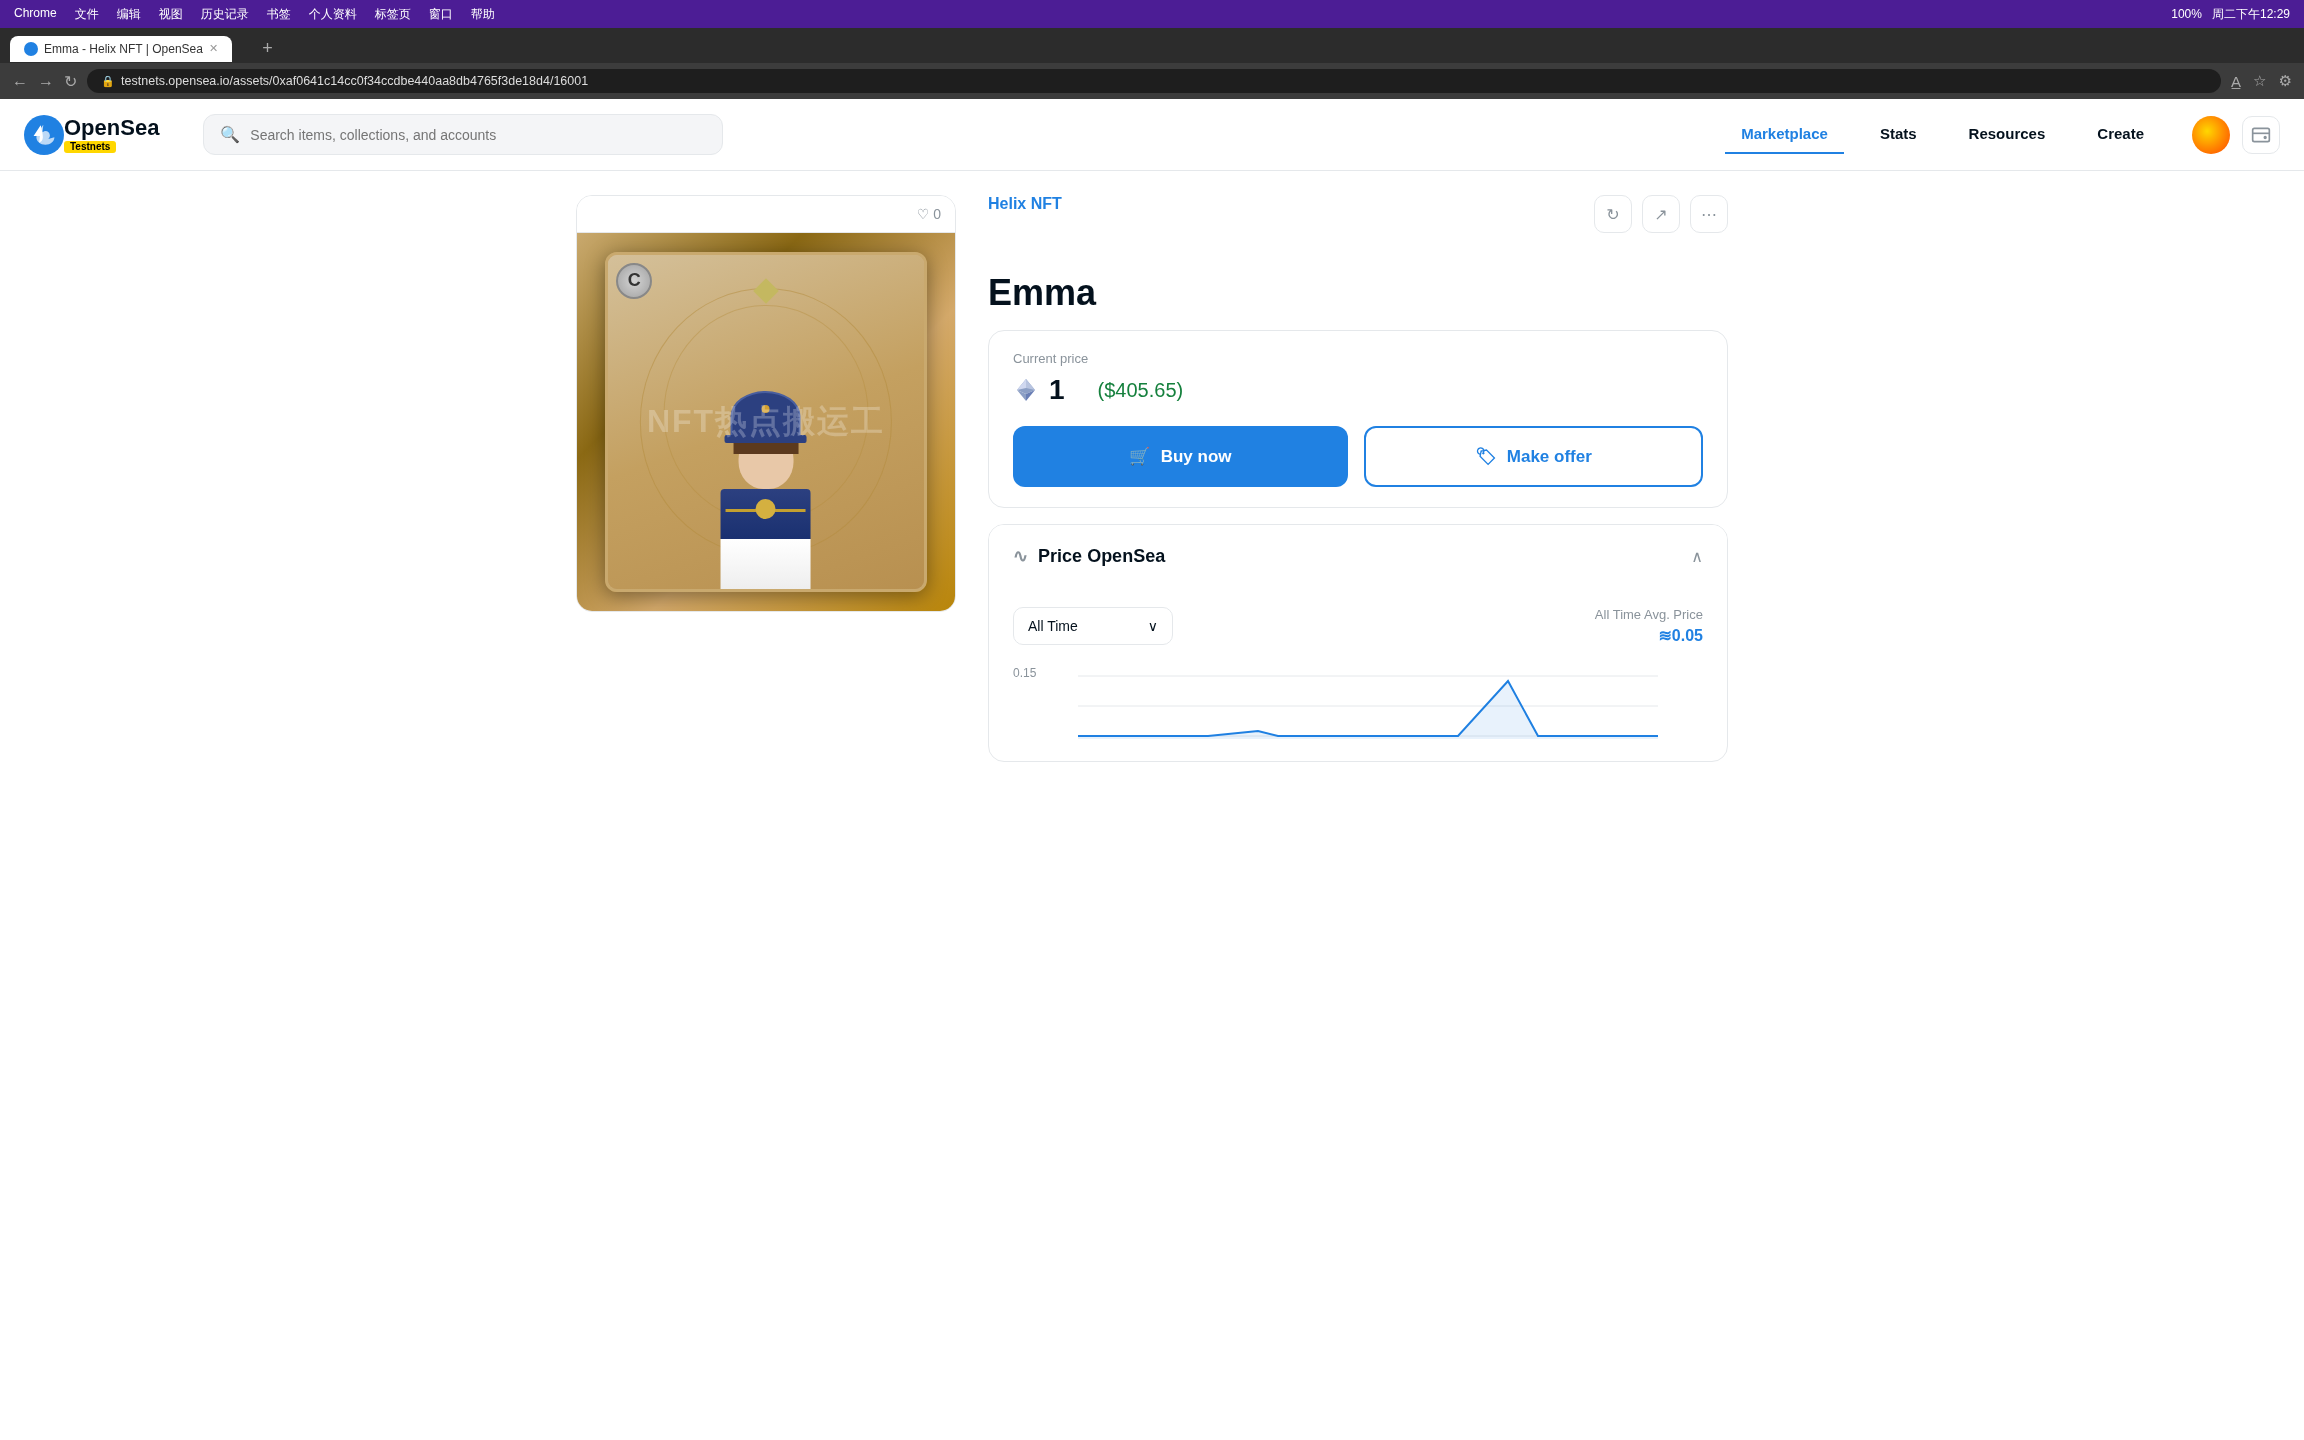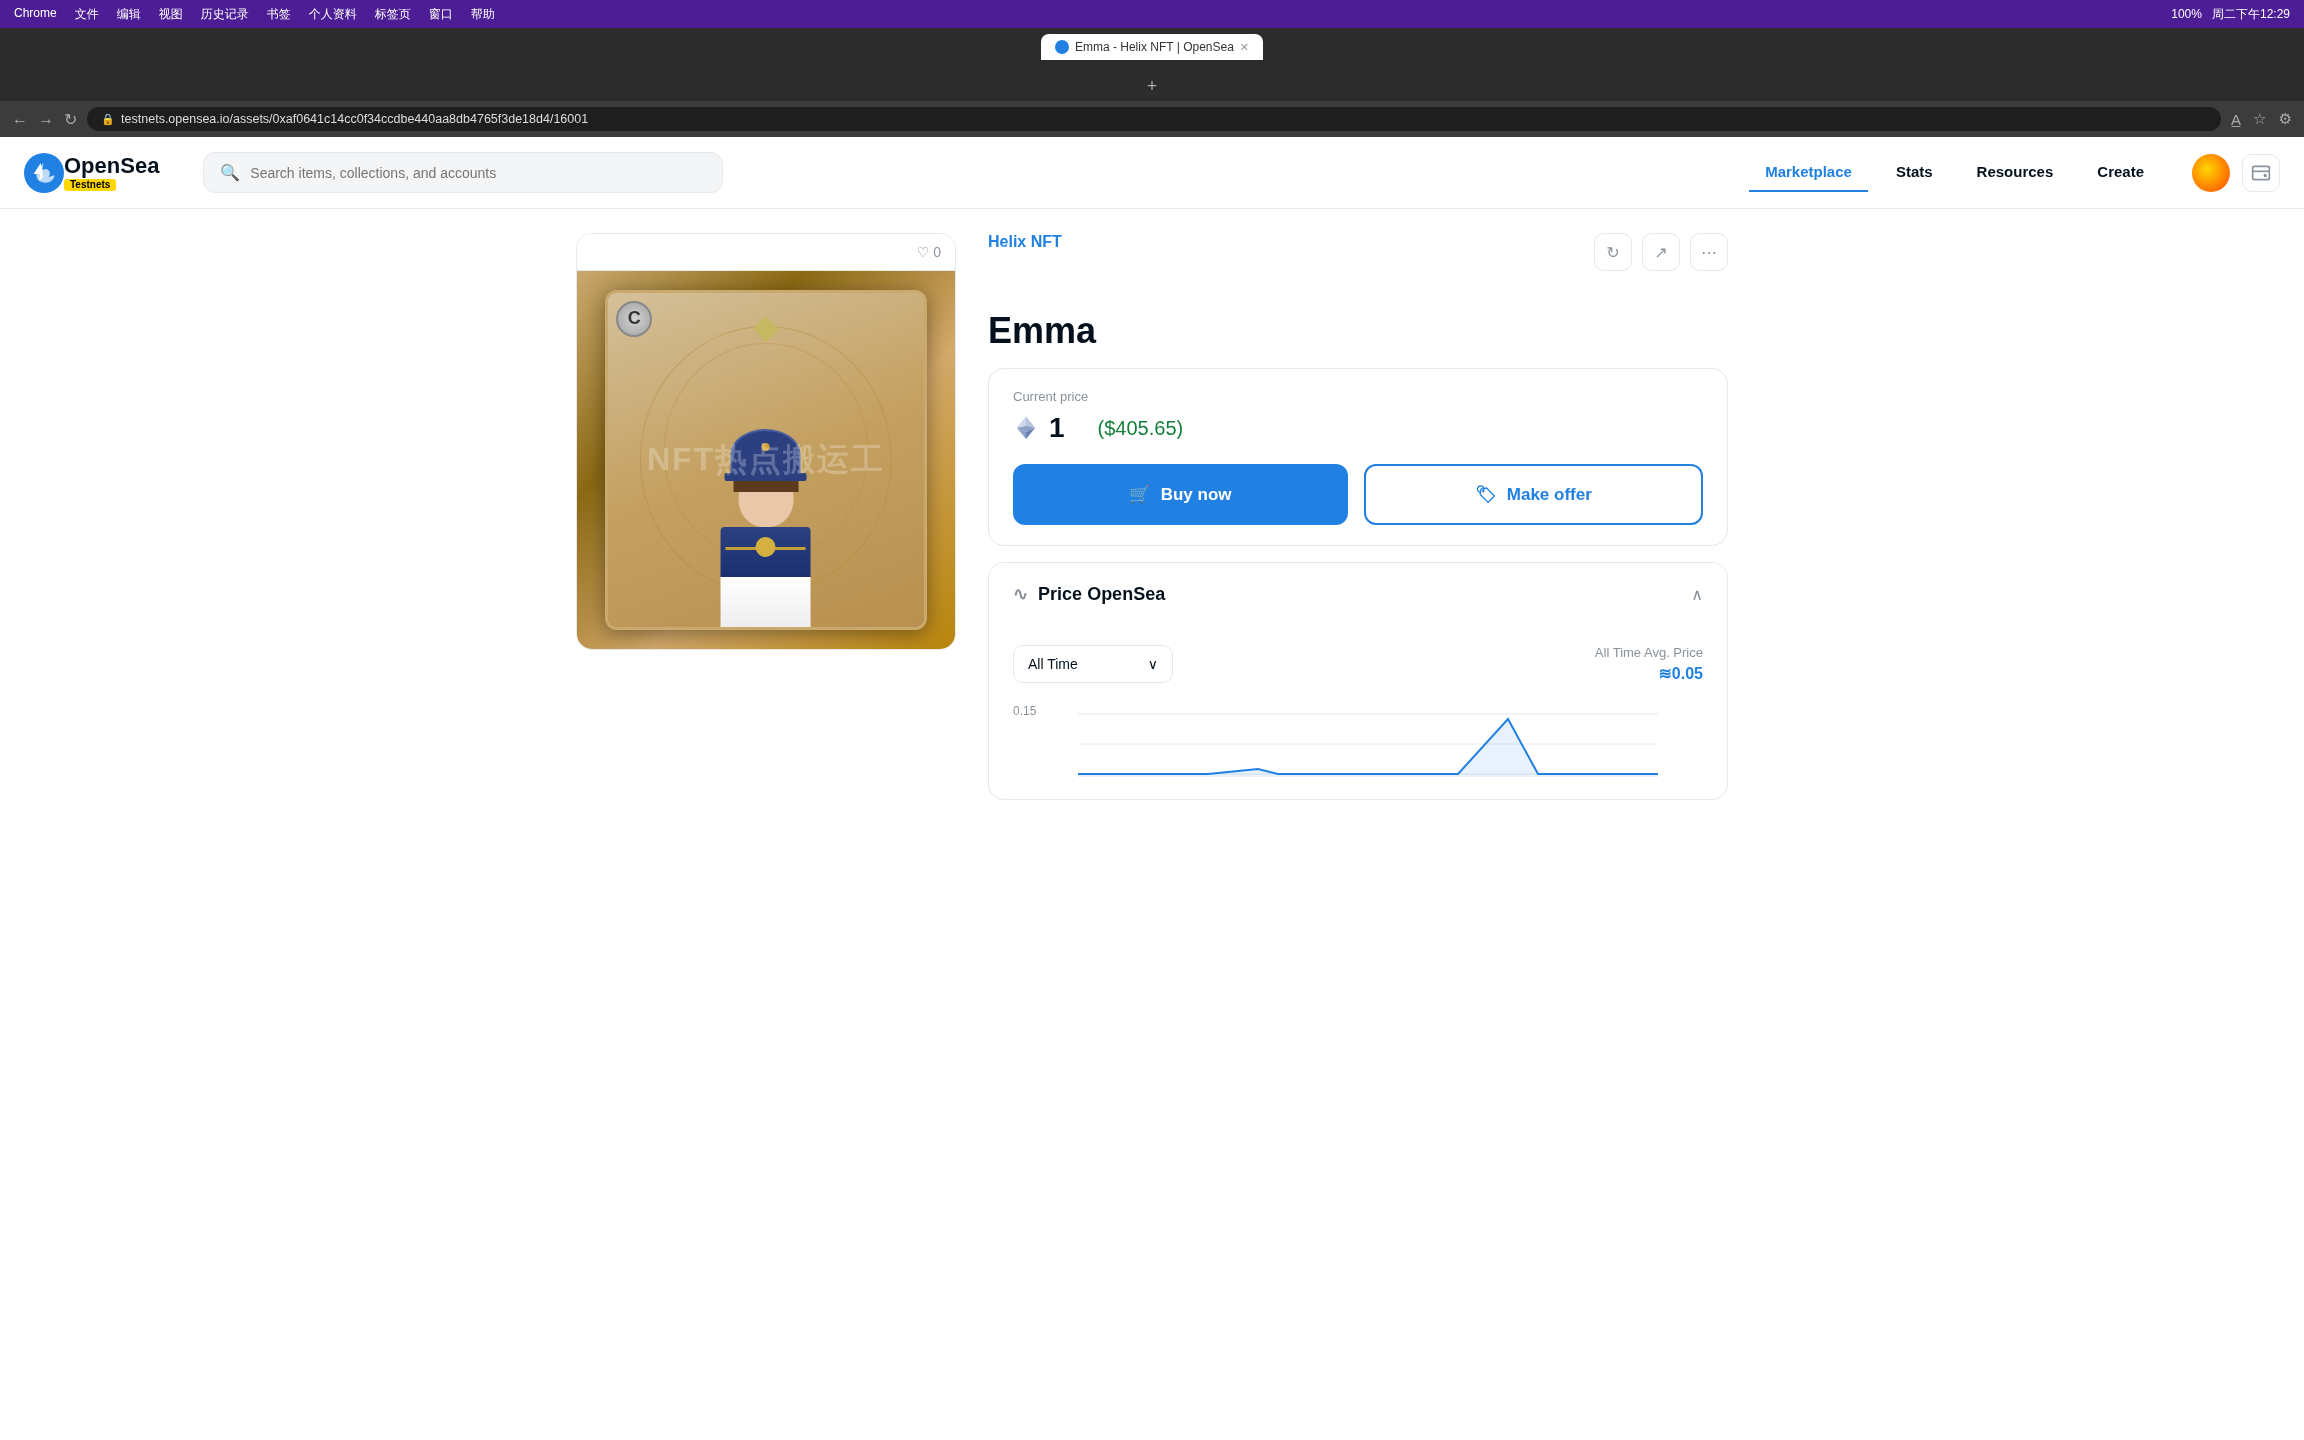--- a/index.html
+++ b/index.html
@@ -18,23 +18,22 @@
     }
     .os-bar-left { display: flex; gap: 18px; }
     .os-bar-right { display: flex; gap: 10px; align-items: center; }
 
     
     .browser-chrome { background: #2c2c2c; }
     .tab-bar {
       display: flex;
       align-items: center;
       padding: 6px 10px 0;
-      gap: 12px;
+      gap: 20px;
       background: #2c2c2c;
-      flex-direction: column;
     }
     .tab {
       background: #fff;
       border-radius: 8px 8px 0 0;
       padding: 6px 14px;
       font-size: 12px;
       color: #333;
       display: flex;
       align-items: center;
       gap: 6px;
@@ -114,21 +113,21 @@
     .search-box input {
       border: none;
       background: transparent;
       font-size: 14px;
       color: #333;
       width: 100%;
       outline: none;
     }
     .search-icon { color: #8a939b; font-size: 16px; }
 
-    .header-nav { display: flex; align-items: center; gap: 12px; margin-left: auto; }
+    .header-nav { display: flex; align-items: center; gap: 20px; margin-left: auto; }
     .nav-item {
       padding: 10px 16px;
       font-size: 15px;
       font-weight: 600;
       color: #04111d;
       cursor: pointer;
       border-bottom: 2px solid transparent;
       text-decoration: none;
     }
     .nav-item.active {

